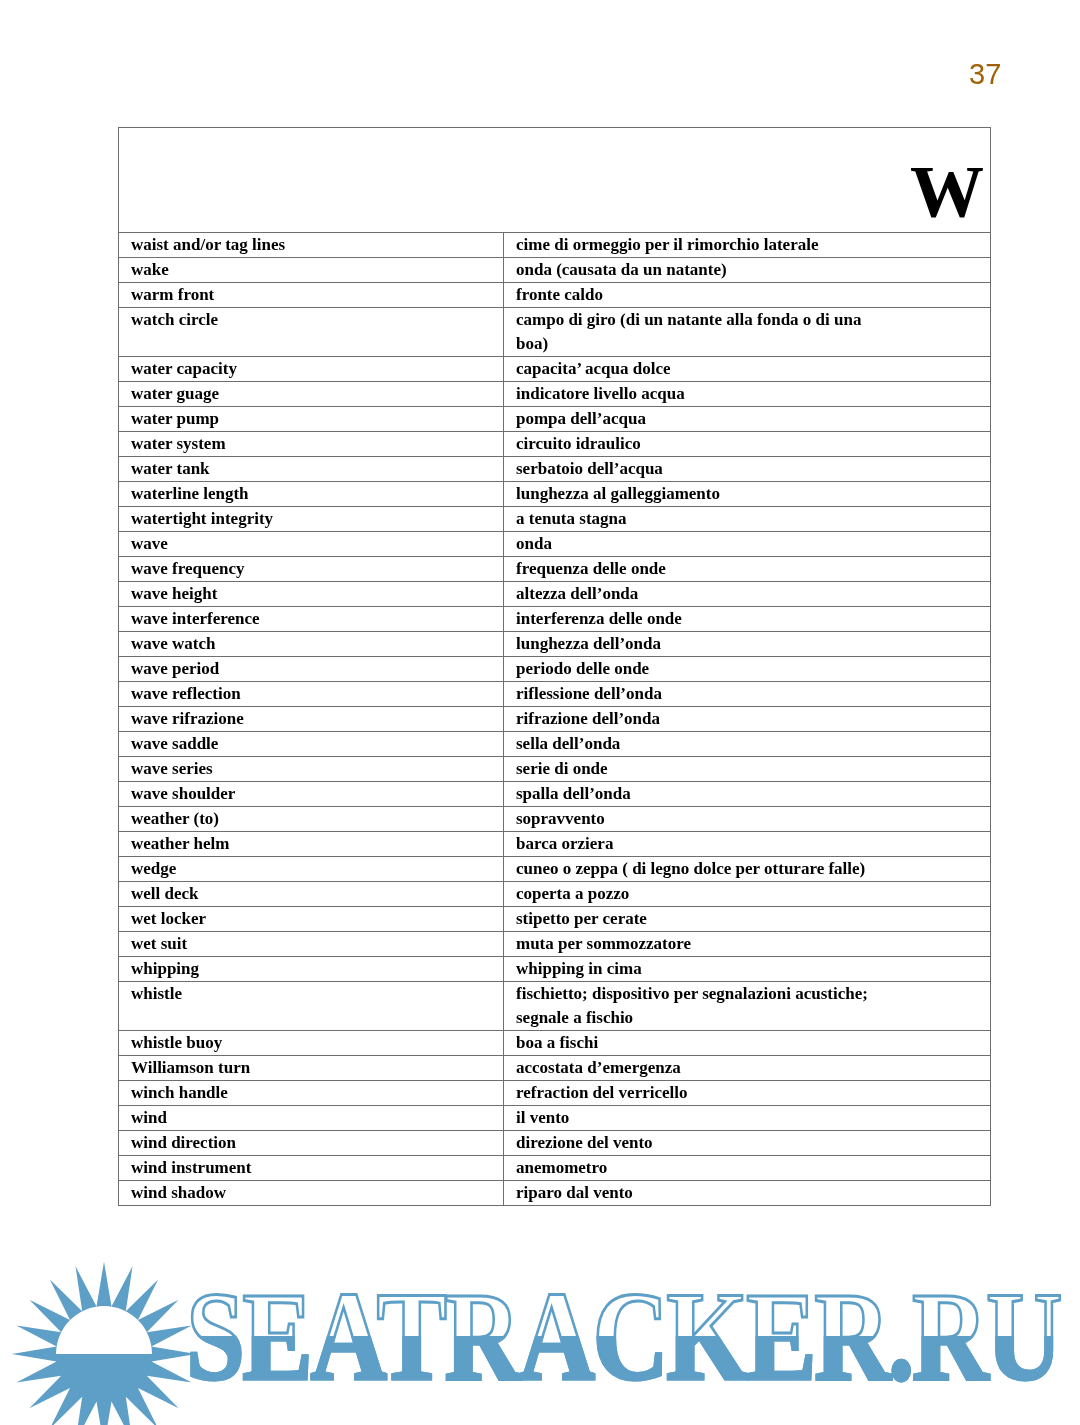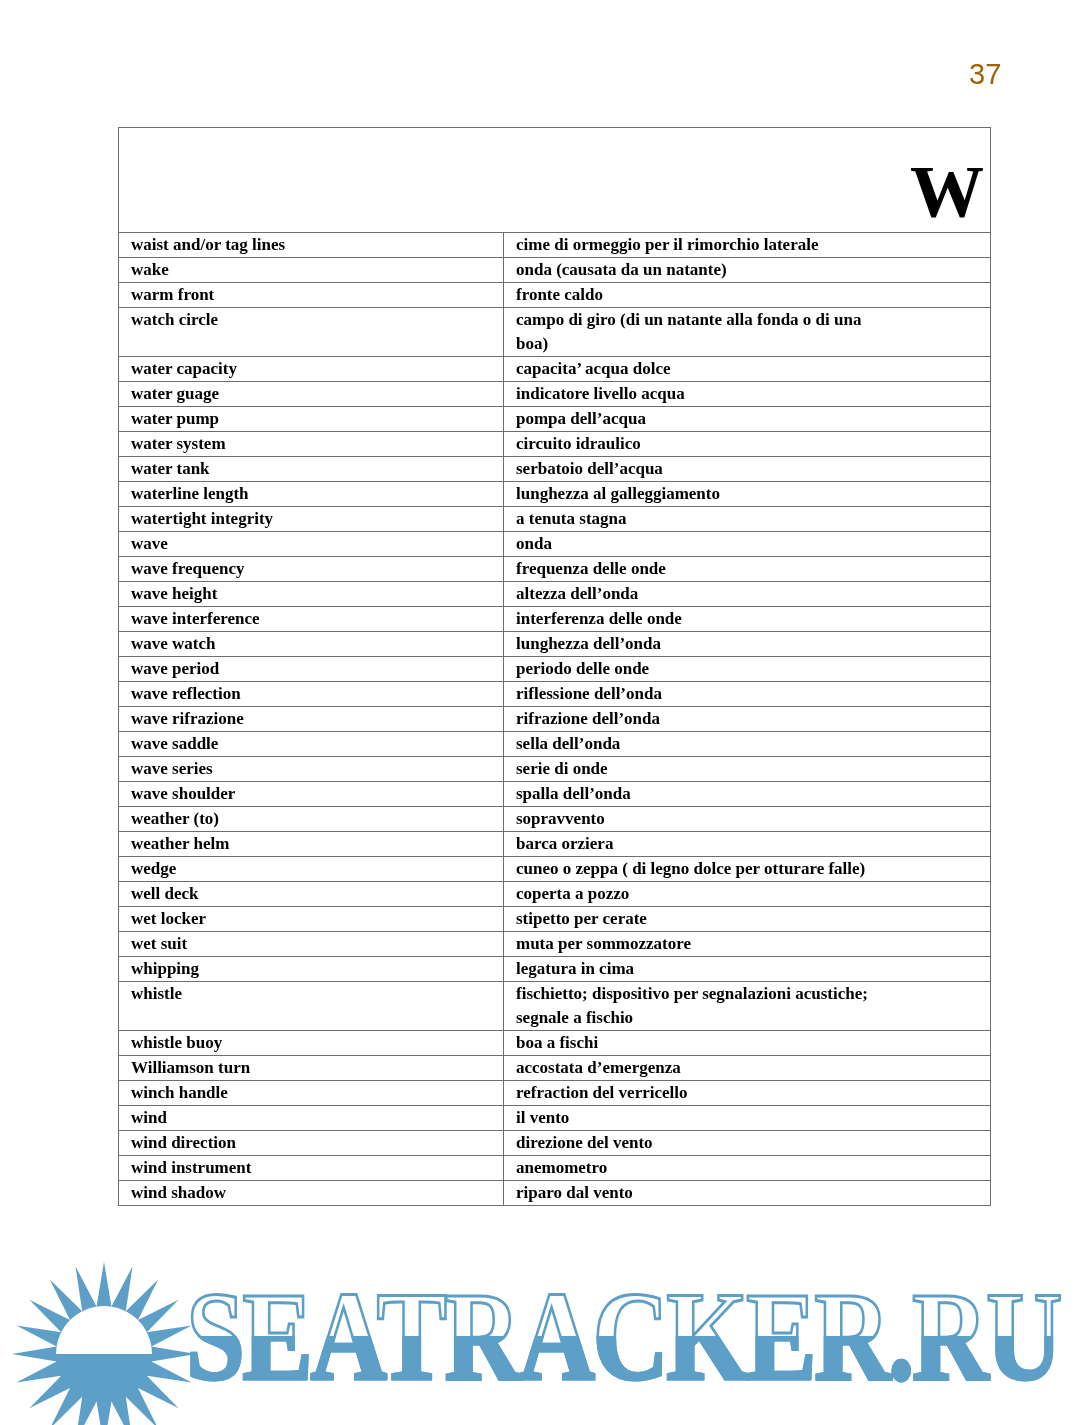--- a/index.html
+++ b/index.html
@@ -199,21 +199,21 @@
       <tr>
         <td>wet locker</td>
         <td>stipetto per cerate</td>
       </tr>
       <tr>
         <td>wet suit</td>
         <td>muta per sommozzatore</td>
       </tr>
       <tr>
         <td>whipping</td>
-        <td>legatura in cima</td>
+        <td>whipping in cima</td>
       </tr>
       <tr>
         <td>whistle</td>
         <td>fischietto; dispositivo per segnalazioni acustiche;
 segnale a fischio</td>
       </tr>
       <tr>
         <td>whistle buoy</td>
         <td>boa a fischi</td>
       </tr>

